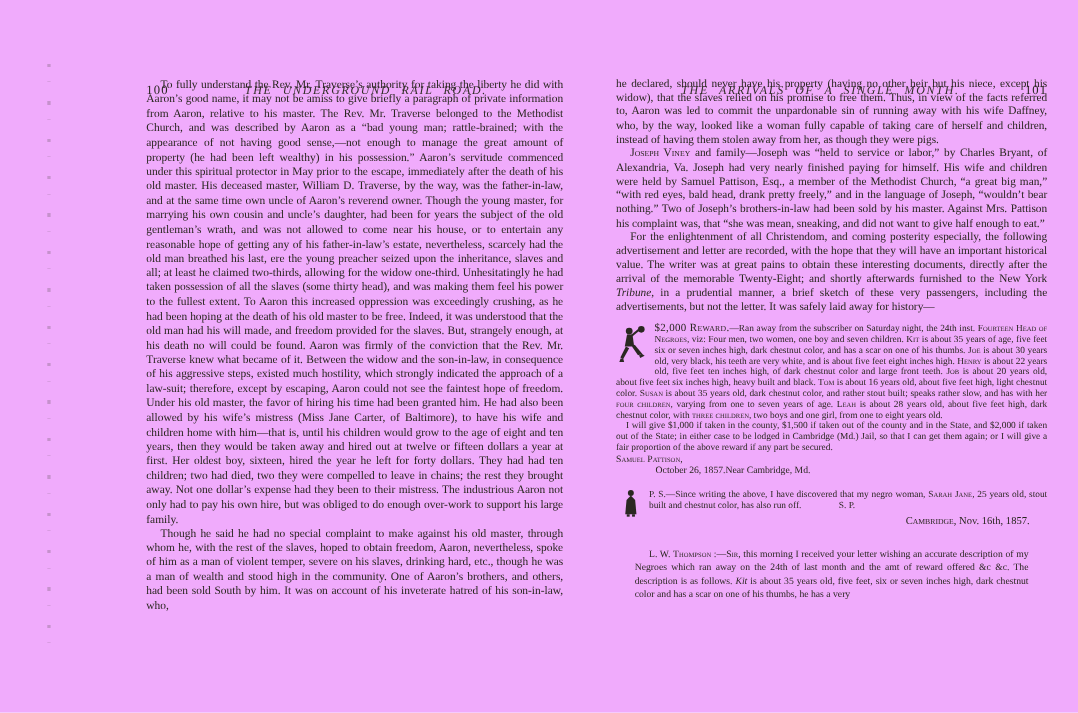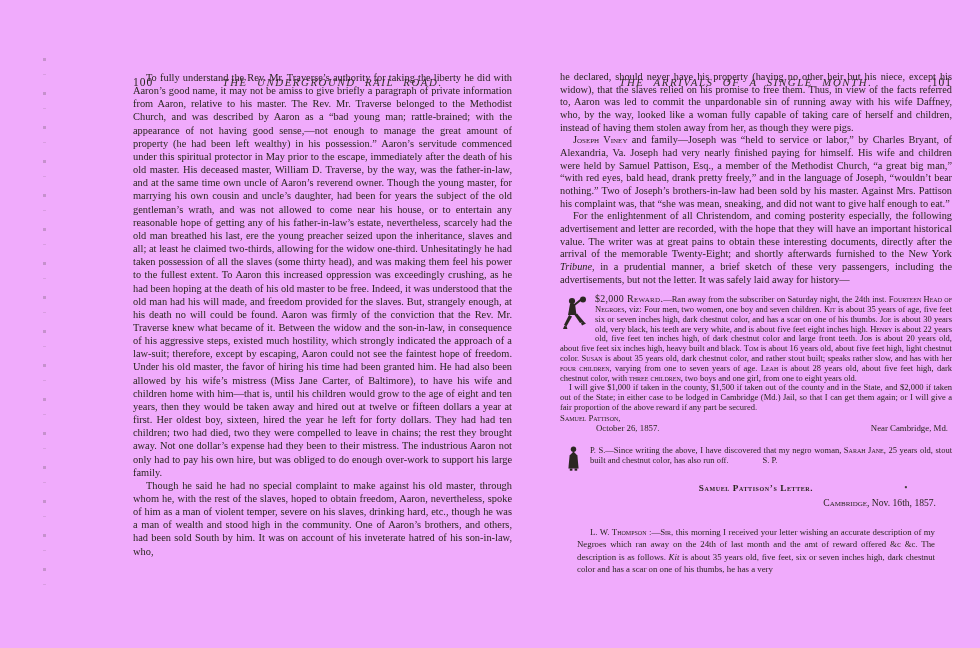--- a/index.html
+++ b/index.html
@@ -19,21 +19,21 @@
   p.par.ind{text-indent:13px;}
   .sc{font-variant:small-caps;}
   .scb{font-variant:small-caps;font-weight:normal;font-size:117%;letter-spacing:.3px;}
   .it{font-style:italic;}
   
   .ad{margin-top:8px;font-size:8.5px;line-height:9.8px;}
   .ad .adtext p.par{margin:0;text-align:justify;}
   .ad .adtext p.par.ind{text-indent:9px;}
   .adicon{float:left;margin:2px 8px 2px 2px;}
   .sigline1{text-align:left;padding-right:56px;font-size:8.8px;line-height:10.5px;}
-  .sigline2{display:flex;justify-content:space-between;padding-left:36px;padding-right:4px;font-size:8.8px;line-height:10.5px;}
+  .sigline2{display:flex;padding-left:36px;padding-right:4px;font-size:8.8px;line-height:10.5px;}
   
   .ps{margin-top:11px;font-size:8.5px;line-height:10.6px;}
   .psicon{float:left;margin:1px 9px 0 6px;}
   .ps p.par{margin:0;text-align:justify;}
   
   .letter-head{position:relative;margin-top:16px;text-align:center;font-size:9.2px;
                font-variant:small-caps;font-weight:bold;letter-spacing:.6px;line-height:12px;}
   .speck{position:absolute;right:44px;top:0;font-size:8px;color:#44403a;}
   .dateline{text-align:right;padding-right:16px;font-size:9.6px;line-height:12px;margin-top:3px;}
   .letter .par{margin:17px;text-align:justify;}
@@ -105,24 +105,20 @@
             <rect x="3.8" y="22.5" width="2.6" height="2.2"></rect>
             <rect x="8.6" y="22.5" width="2.6" height="2.2"></rect>
           </g>
         </svg>
       </span>
       <div>
           <p class="par"><span>P. S.—Since writing the above, I have discovered that my negro woman, </span><span class="sc">Sarah Jane</span><span>, 25 years old, stout built and chestnut color, has also run off.    S. P.</span></p>
         </div>
     </div>
 
-    <div class="letter-head">
-      <span>Samuel Pattison’s Letter.</span>
-      <span class="speck">•</span>
-    </div>
     <div class="dateline">
       <span class="sc">Cambridge</span><span>, Nov. 16th, 1857.</span>
     </div>
     <div class="letter">
         <p class="par ind"><span class="sc">L. W. Thompson</span><span> :—</span><span class="sc">Sir</span><span>, this morning I received your letter wishing an accurate description of my Negroes which ran away on the 24th of last month and the amt of reward offered &amp;c &amp;c.  The description is as follows.  </span><span class="it">Kit</span><span> is about 35 years old, five feet, six or seven inches high, dark chestnut color and has a scar on one of his thumbs, he has a very</span></p>
       </div>
   </section>
 </div>
 
 </body></html>

